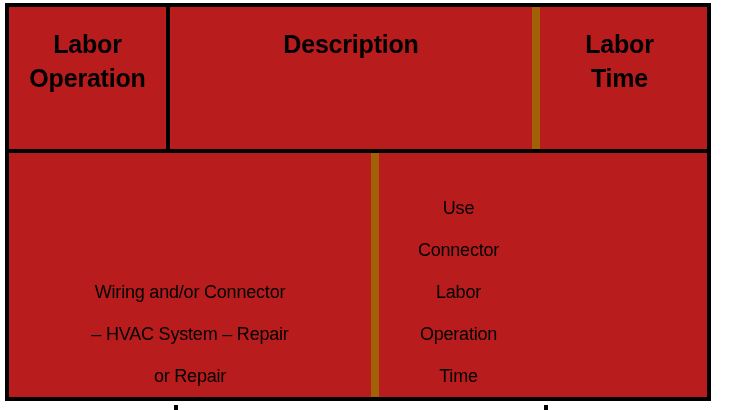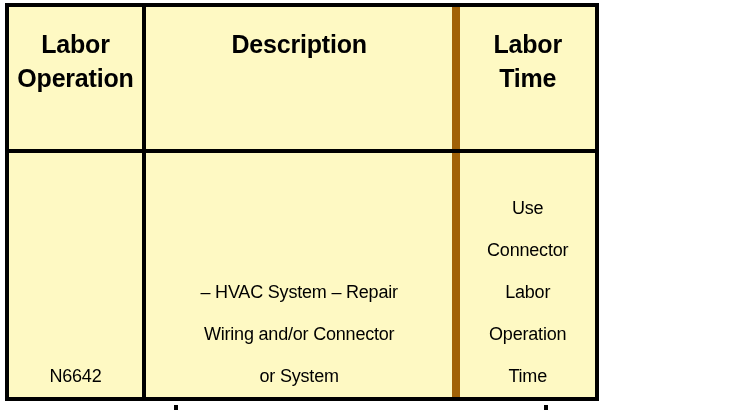--- a/index.html
+++ b/index.html
@@ -20,25 +20,25 @@
     width: 736px;
     height: 410px;
     background: #ffffff;
   }
 
   
   .table-wrap {
     position: absolute;
     left: 5px;
     top: 3px;
-    width: 594px;
+    width: 706px;
     height: 398px;
     box-sizing: border-box;
     border: 4px solid #000000;
-    background: #fef9c3;
+    background: #b91c1c;
   }
 
   .row {
     display: flex;
     box-sizing: border-box;
     width: 100%;
   }
   .row-header {
     height: 146px;
     border-bottom: 4px solid #000000;
@@ -116,31 +116,26 @@
         <div class="lines">
           <span>Labor</span>
           <span>Time</span>
         </div>
       </div>
 
     </div>
 
     <div class="row row-body">
 
-      <div class="cell col-op">
-        <div class="lines">
-          <span>N6642</span>
-        </div>
-      </div>
 
       <div class="cell col-desc">
         <div class="lines">
+          <span>Wiring and/or Connector</span>
           <span>– HVAC System – Repair</span>
-          <span>Wiring and/or Connector</span>
-          <span>or System</span>
+          <span>or Repair</span>
         </div>
       </div>
 
       <div class="cell col-time">
         <div class="lines">
           <span>Use</span>
           <span>Connector</span>
           <span>Labor</span>
           <span>Operation</span>
           <span>Time</span>

